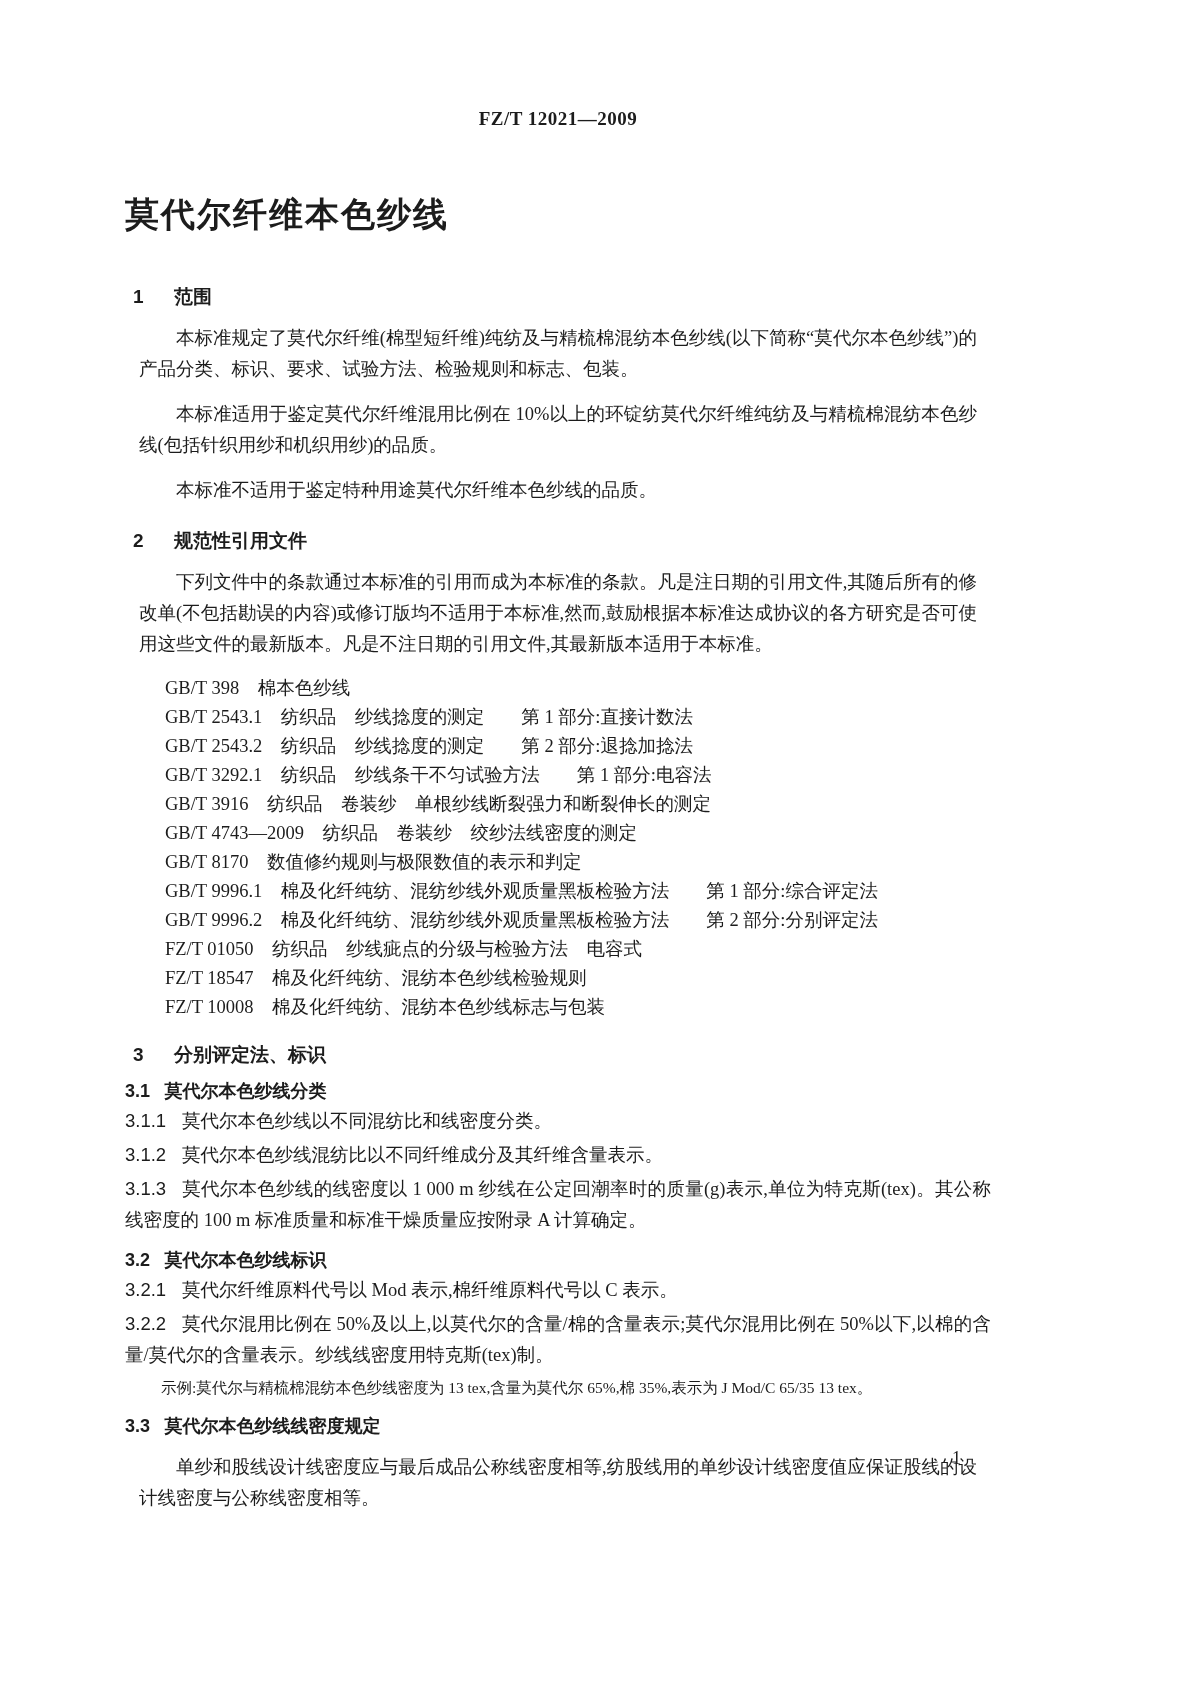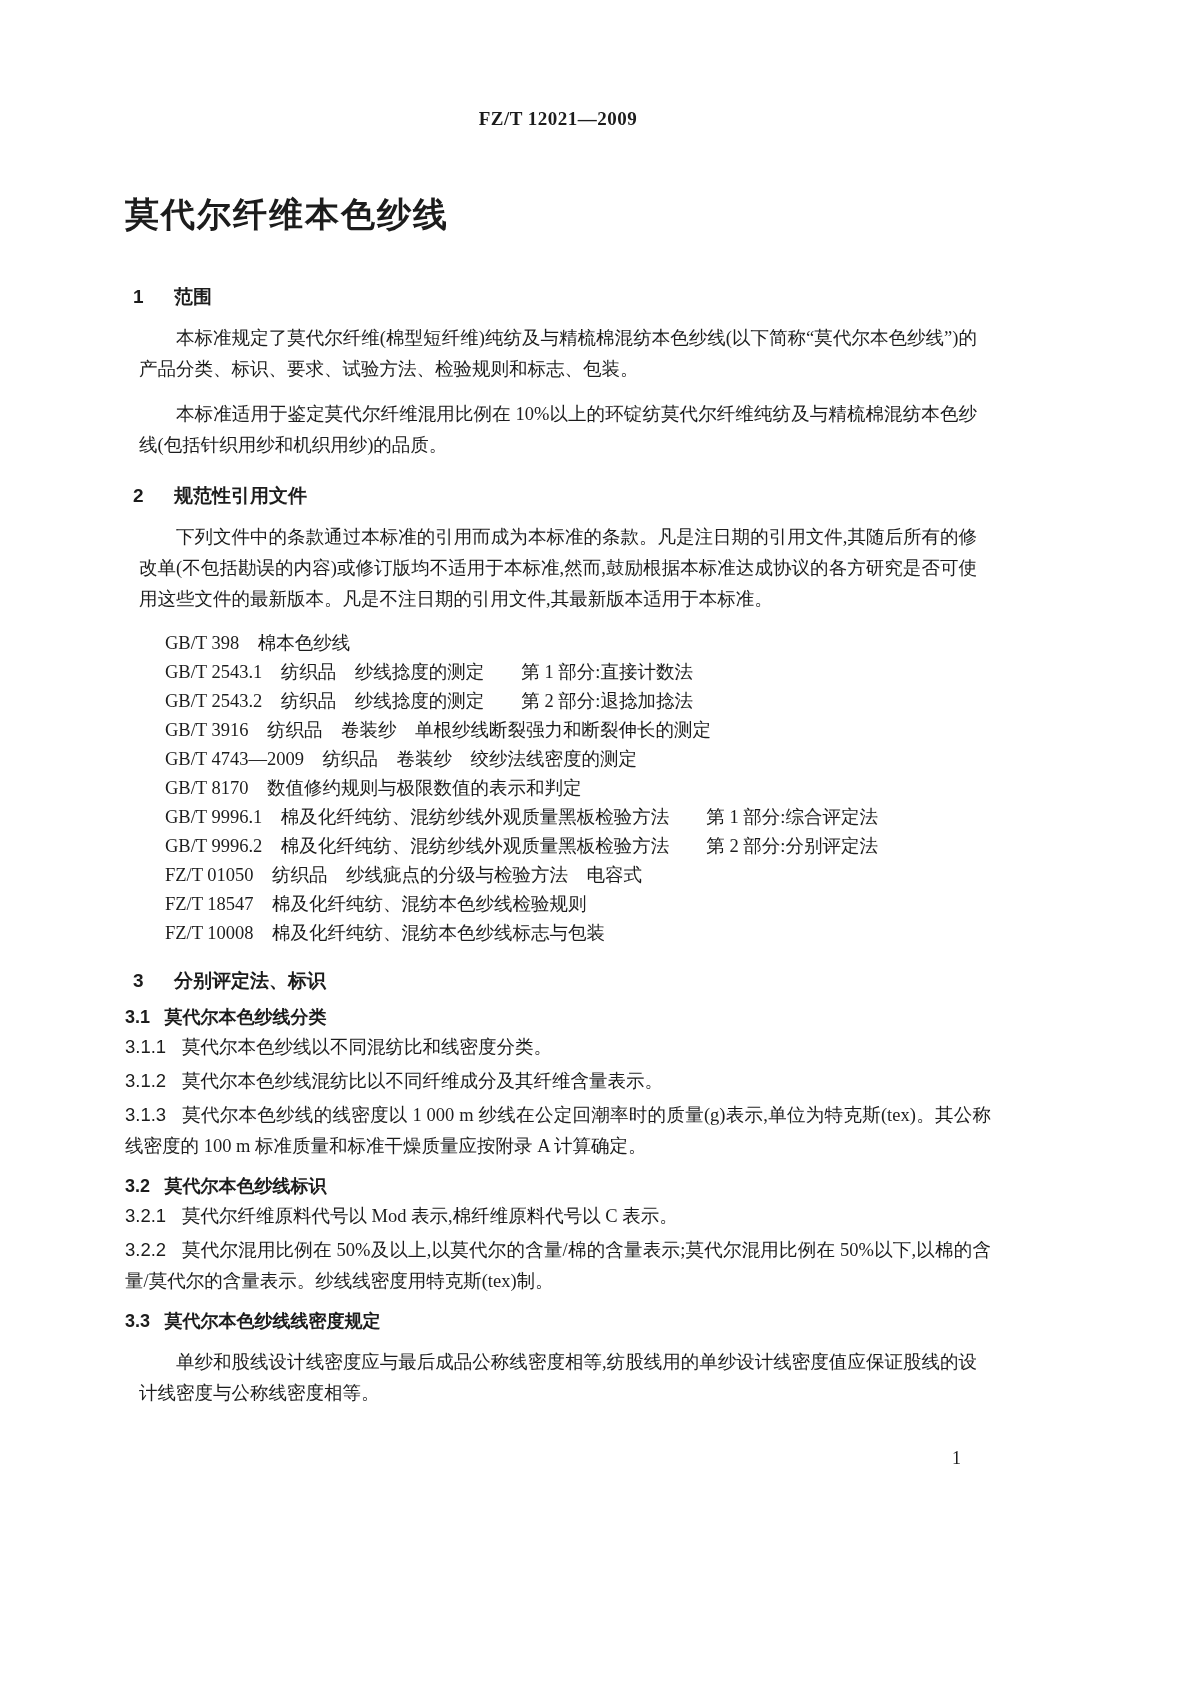--- a/index.html
+++ b/index.html
@@ -102,47 +102,50 @@
 <div class="page">
   <div class="content">
 
     <div class="doc-number">FZ/T 12021—2009</div>
 
     <h1 class="doc-title">莫代尔纤维本色纱线</h1>
 
     <h2 class="sec-heading"><span class="num">1</span><span class="ttl">范围</span></h2>
     <p class="body indent">本标准规定了莫代尔纤维(棉型短纤维)纯纺及与精梳棉混纺本色纱线(以下简称“莫代尔本色纱线”)的产品分类、标识、要求、试验方法、检验规则和标志、包装。</p>
     <p class="body indent">本标准适用于鉴定莫代尔纤维混用比例在 10%以上的环锭纺莫代尔纤维纯纺及与精梳棉混纺本色纱线(包括针织用纱和机织用纱)的品质。</p>
+    <p class="body indent">本标准不适用于鉴定特种用途莫代尔纤维本色纱线的品质。</p>
 
     <h2 class="sec-heading tight"><span class="num">2</span><span class="ttl">规范性引用文件</span></h2>
     <p class="body indent">下列文件中的条款通过本标准的引用而成为本标准的条款。凡是注日期的引用文件,其随后所有的修改单(不包括勘误的内容)或修订版均不适用于本标准,然而,鼓励根据本标准达成协议的各方研究是否可使用这些文件的最新版本。凡是不注日期的引用文件,其最新版本适用于本标准。</p>
     <div class="refs">
       <p class="ref">GB/T 398　棉本色纱线</p>
       <p class="ref">GB/T 2543.1　纺织品　纱线捻度的测定　　第 1 部分:直接计数法</p>
       <p class="ref">GB/T 2543.2　纺织品　纱线捻度的测定　　第 2 部分:退捻加捻法</p>
+      <p class="ref">GB/T 3292.1　纺织品　纱线条干不匀试验方法　　第 1 部分:电容法</p>
       <p class="ref">GB/T 3916　纺织品　卷装纱　单根纱线断裂强力和断裂伸长的测定</p>
       <p class="ref">GB/T 4743—2009　纺织品　卷装纱　绞纱法线密度的测定</p>
       <p class="ref">GB/T 8170　数值修约规则与极限数值的表示和判定</p>
       <p class="ref">GB/T 9996.1　棉及化纤纯纺、混纺纱线外观质量黑板检验方法　　第 1 部分:综合评定法</p>
       <p class="ref">GB/T 9996.2　棉及化纤纯纺、混纺纱线外观质量黑板检验方法　　第 2 部分:分别评定法</p>
       <p class="ref">FZ/T 01050　纺织品　纱线疵点的分级与检验方法　电容式</p>
       <p class="ref">FZ/T 18547　棉及化纤纯纺、混纺本色纱线检验规则</p>
       <p class="ref">FZ/T 10008　棉及化纤纯纺、混纺本色纱线标志与包装</p>
     </div>
 
     <h2 class="sec-heading tighter"><span class="num">3</span><span class="ttl">分别评定法、标识</span></h2>
 
     <h3 class="sub-heading"><span class="num">3.1</span><span class="ttl">莫代尔本色纱线分类</span></h3>
     <p class="clause"><span class="num">3.1.1</span><span>莫代尔本色纱线以不同混纺比和线密度分类。</span></p>
     <p class="clause"><span class="num">3.1.2</span><span>莫代尔本色纱线混纺比以不同纤维成分及其纤维含量表示。</span></p>
     <p class="clause"><span class="num">3.1.3</span><span>莫代尔本色纱线的线密度以 1 000 m 纱线在公定回潮率时的质量(g)表示,单位为特克斯(tex)。其公称线密度的 100 m 标准质量和标准干燥质量应按附录 A 计算确定。</span></p>
 
     <h3 class="sub-heading"><span class="num">3.2</span><span class="ttl">莫代尔本色纱线标识</span></h3>
     <p class="clause"><span class="num">3.2.1</span><span>莫代尔纤维原料代号以 Mod 表示,棉纤维原料代号以 C 表示。</span></p>
     <p class="clause"><span class="num">3.2.2</span><span>莫代尔混用比例在 50%及以上,以莫代尔的含量/棉的含量表示;莫代尔混用比例在 50%以下,以棉的含量/莫代尔的含量表示。纱线线密度用特克斯(tex)制。</span></p>
+    <p class="example">示例:莫代尔与精梳棉混纺本色纱线密度为 13 tex,含量为莫代尔 65%,棉 35%,表示为 J Mod/C 65/35 13 tex。</p>
 
     <h3 class="sub-heading"><span class="num">3.3</span><span class="ttl">莫代尔本色纱线线密度规定</span></h3>
     <p class="body indent">单纱和股线设计线密度应与最后成品公称线密度相等,纺股线用的单纱设计线密度值应保证股线的设计线密度与公称线密度相等。</p>
 
   </div>
 
   <div class="page-num">1</div>
 </div>
 
 </body></html>

